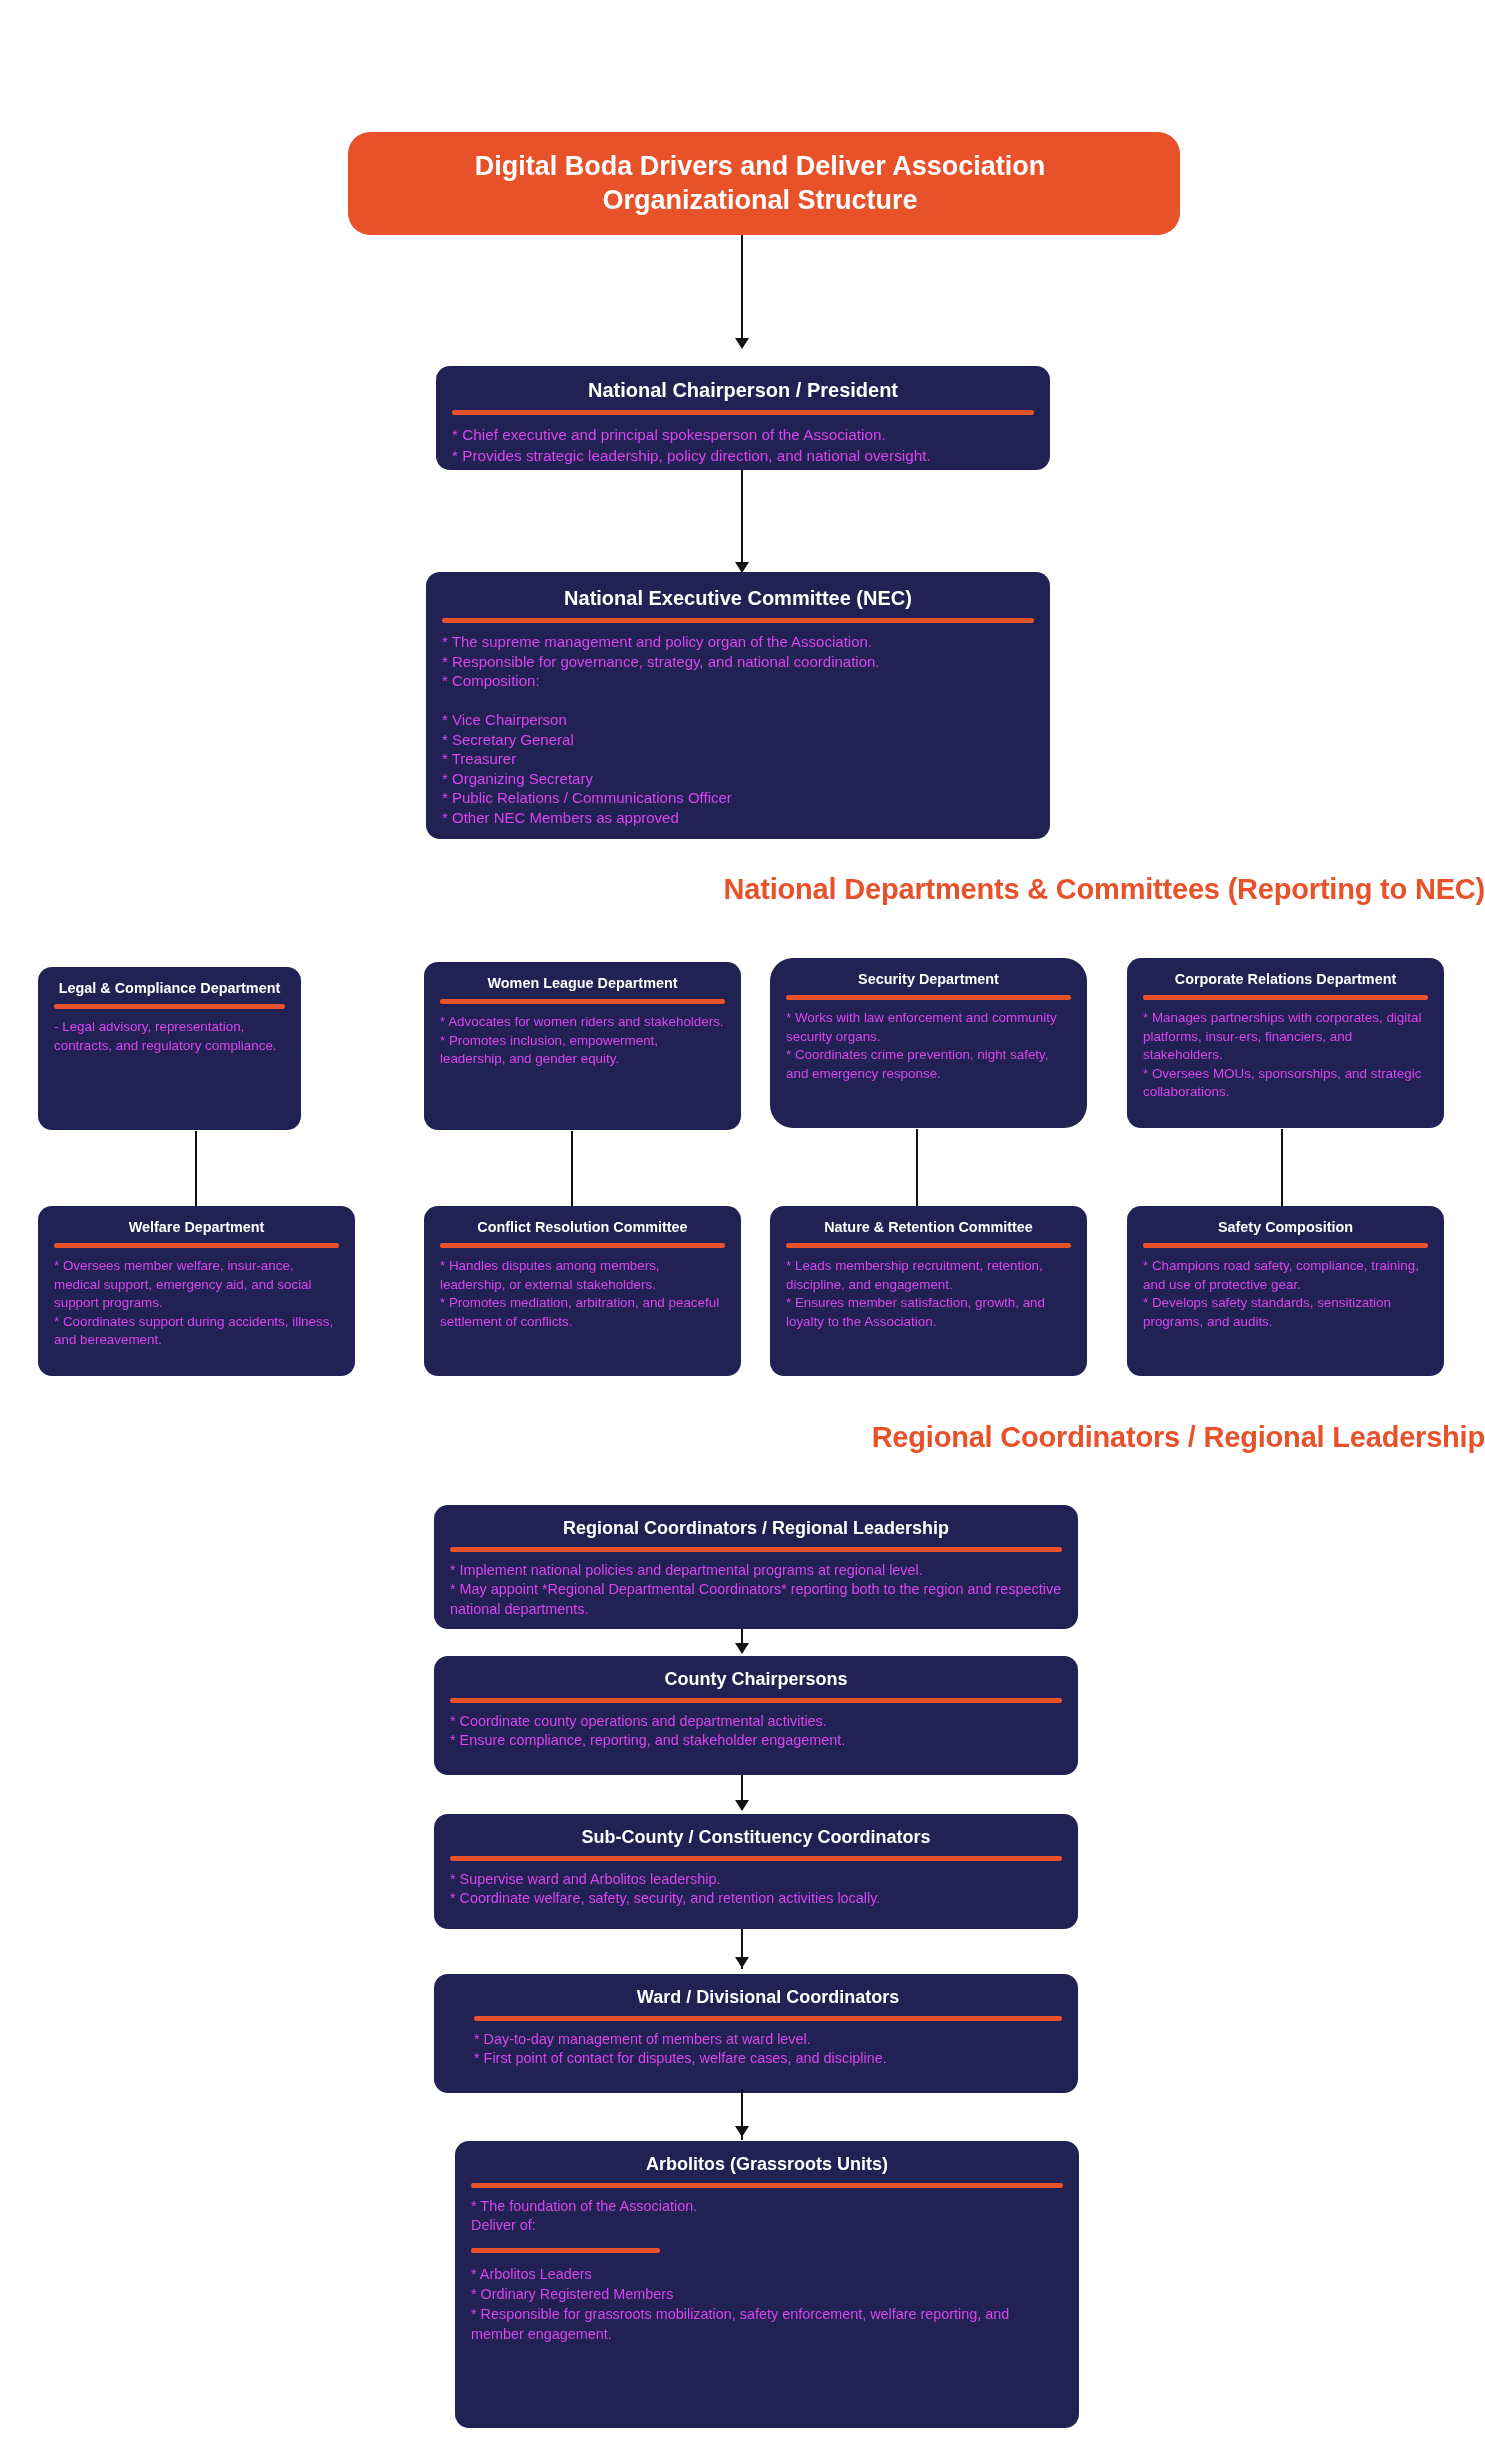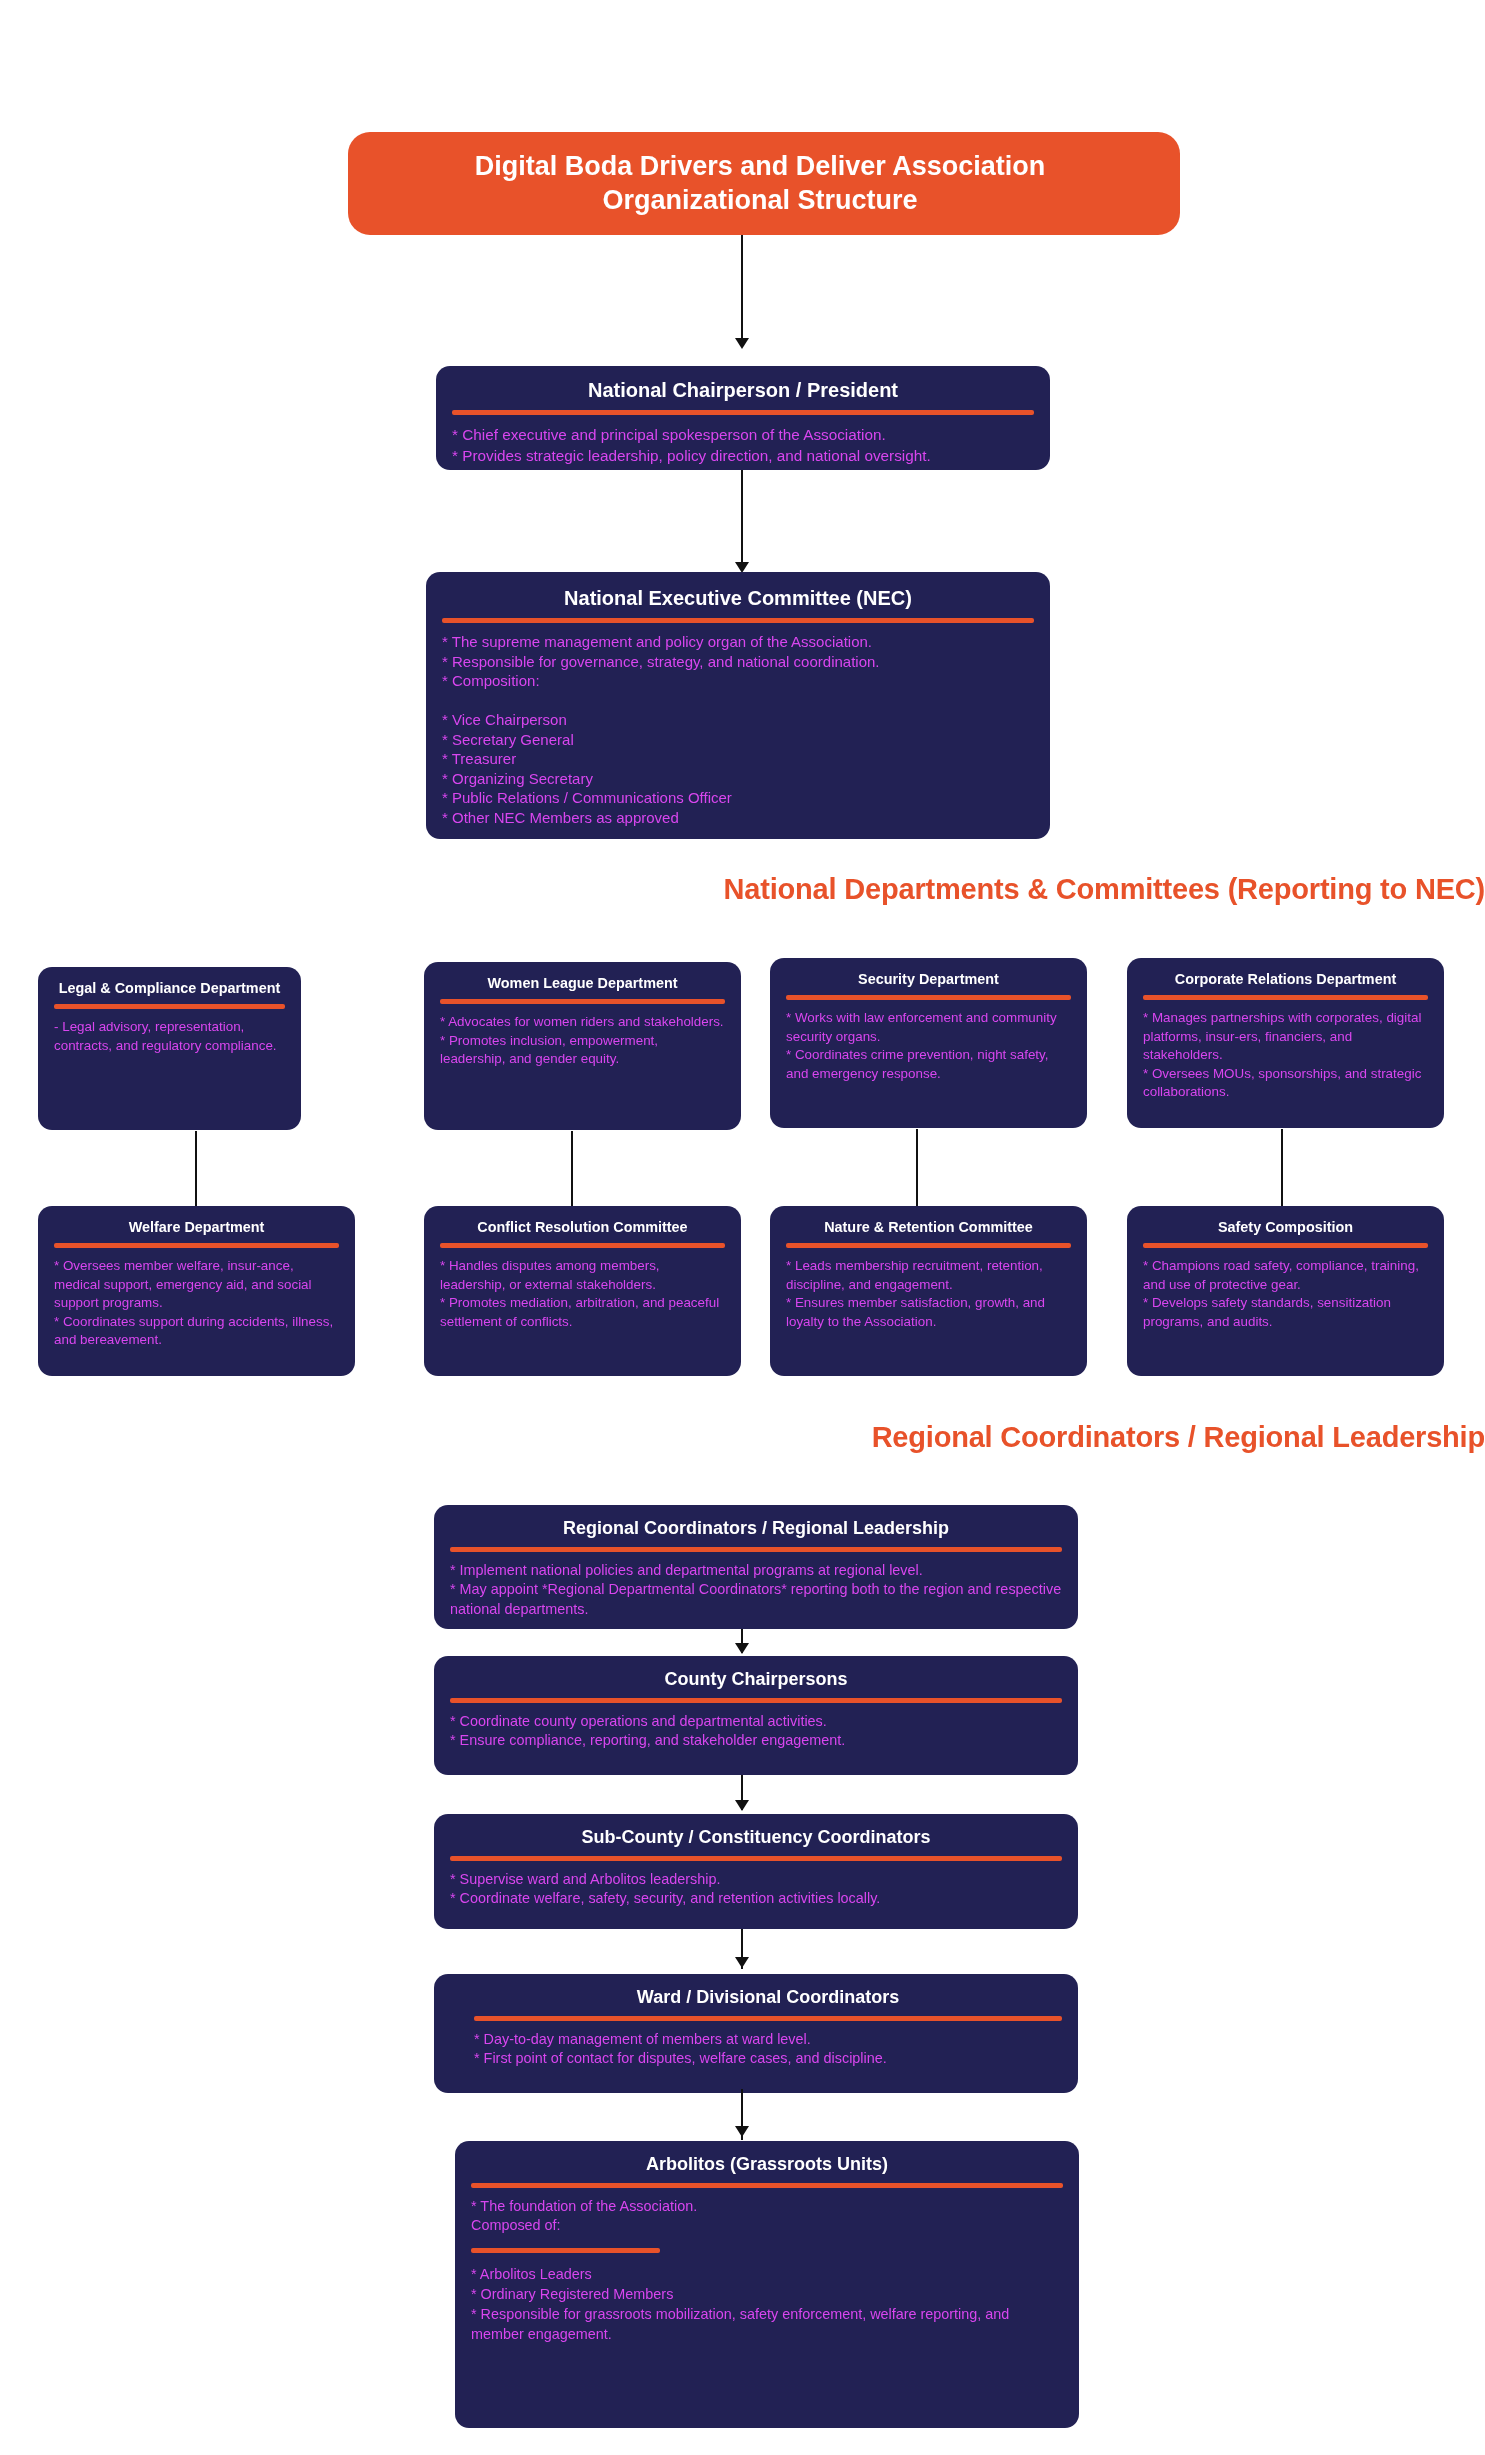--- a/index.html
+++ b/index.html
@@ -141,21 +141,21 @@
     <div class="node-body">- Legal advisory, representation, contracts, and regulatory compliance.</div>
   </div>
 
   <div class="node t-sm" style="left:424px; top:962px; width:317px; height:168px;">
     <div class="node-title">Women League Department</div>
     <div class="divider"></div>
     <div class="node-body">* Advocates for women riders and stakeholders.
 * Promotes inclusion, empowerment, leadership, and gender equity.</div>
   </div>
 
-  <div class="node t-sm" style="left:770px; top:958px; width:317px; height:170px;">
+  <div class="node t-sm" style="left:770px; top:958px; width:317px; height:170px;border-radius:23px;">
     <div class="node-title">Security Department</div>
     <div class="divider"></div>
     <div class="node-body">* Works with law enforcement and community security organs.
 * Coordinates crime prevention, night safety, and emergency response.</div>
   </div>
 
   <div class="node t-sm" style="left:1127px; top:958px; width:317px; height:170px;">
     <div class="node-title">Corporate Relations Department</div>
     <div class="divider"></div>
     <div class="node-body">* Manages partnerships with corporates, digital platforms, insur-ers, financiers, and stakeholders.
@@ -241,21 +241,21 @@
 * First point of contact for disputes, welfare cases, and discipline.</div>
   </div>
 
   <div class="conn" style="left:741px; top:2089px; height:51px;"></div>
   <div class="arrowhead" style="left:735px; top:2126px;"></div>
 
   <div class="node t-md" style="left:455px; top:2141px; width:624px; height:287px;">
     <div class="node-title">Arbolitos (Grassroots Units)</div>
     <div class="divider"></div>
     <div class="node-body">* The foundation of the Association.
-  Composed of:</div>
+  Deliver of:</div>
     <div class="divider short" style="margin-top:12px; margin-bottom:12px;"></div>
     <div class="node-body">* Arbolitos Leaders
 * Ordinary Registered Members
 * Responsible for grassroots mobilization, safety enforcement, welfare reporting, and member engagement.</div>
   </div>
 
 </div>
 
 
 </body></html>

